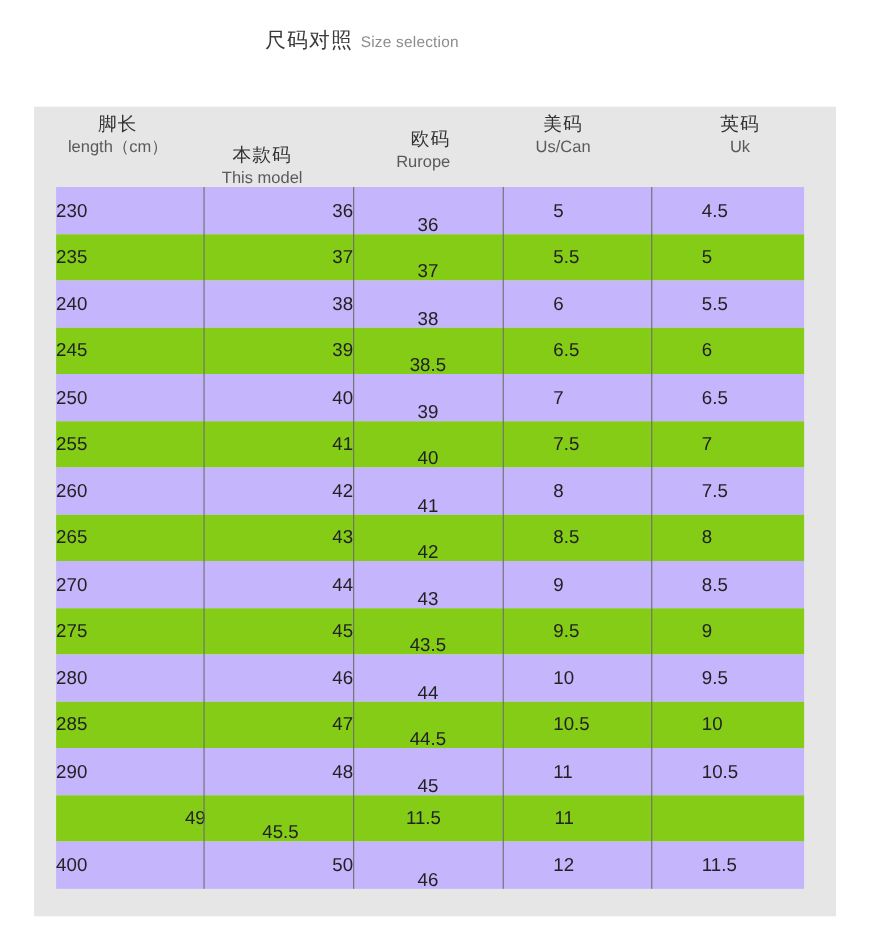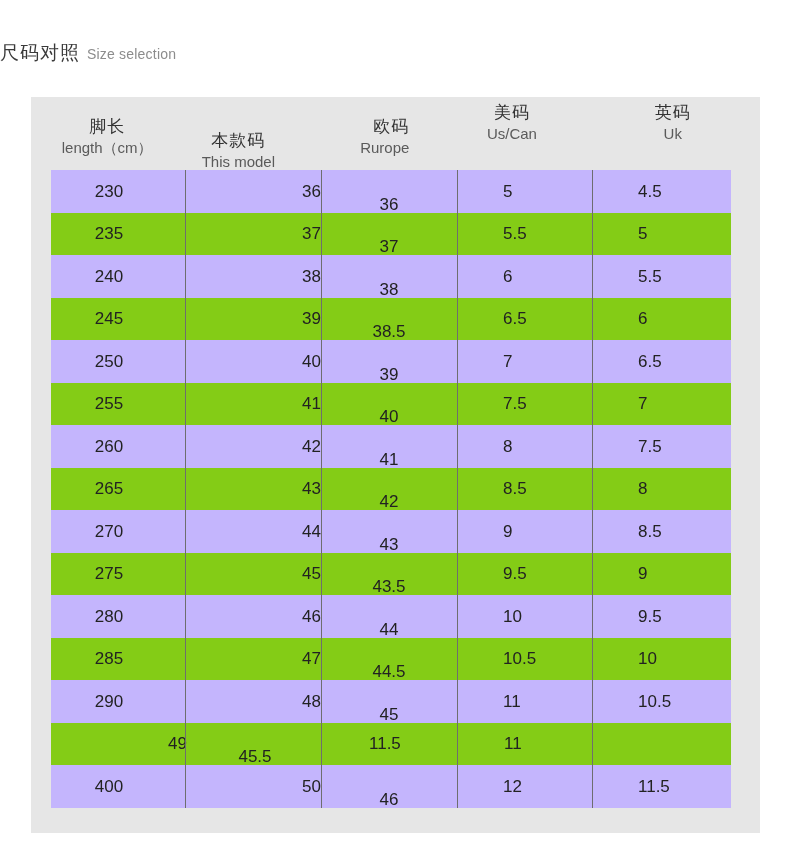--- a/index.html
+++ b/index.html
@@ -12,22 +12,23 @@
     background: #ffffff;
     font-family: "Liberation Sans", "DejaVu Sans", sans-serif;
     color: #2b2b2b;
     overflow: hidden;
   }
 
   
   .title-bar {
     position: absolute;
     left: 0;
-    top: 40px;
+    top: 24px;
     width: 658px;
+    text-align: center;
     white-space: nowrap;
   }
   .title-cn {
     font-size: 19px;
     color: #3a3a3a;
     letter-spacing: 1px;
     font-weight: 400;
   }
   .title-en {
     font-size: 14px;
@@ -106,21 +107,21 @@
     z-index: 2;
   }
   
   .c0 { width: 134px; }
   .c1 { width: 136px; }
   .c2 { width: 136px; align-items: flex-end; }
   .c3 { width: 135px; }
   .c4 { width: 139px; }
 
   
-  .c0 { justify-content: center; padding-right: 18px; }
+  .c0 { justify-content: flex-start; padding-right: 18px; }
   .c1 { justify-content: flex-end; }
   .c2 { justify-content: center; }
   .c3 { justify-content: flex-start; padding-left: 46px; }
   .c4 { justify-content: flex-start; padding-left: 46px; }
 
   
   .vline {
     position: absolute;
     top: 73px;
     width: 1px;

